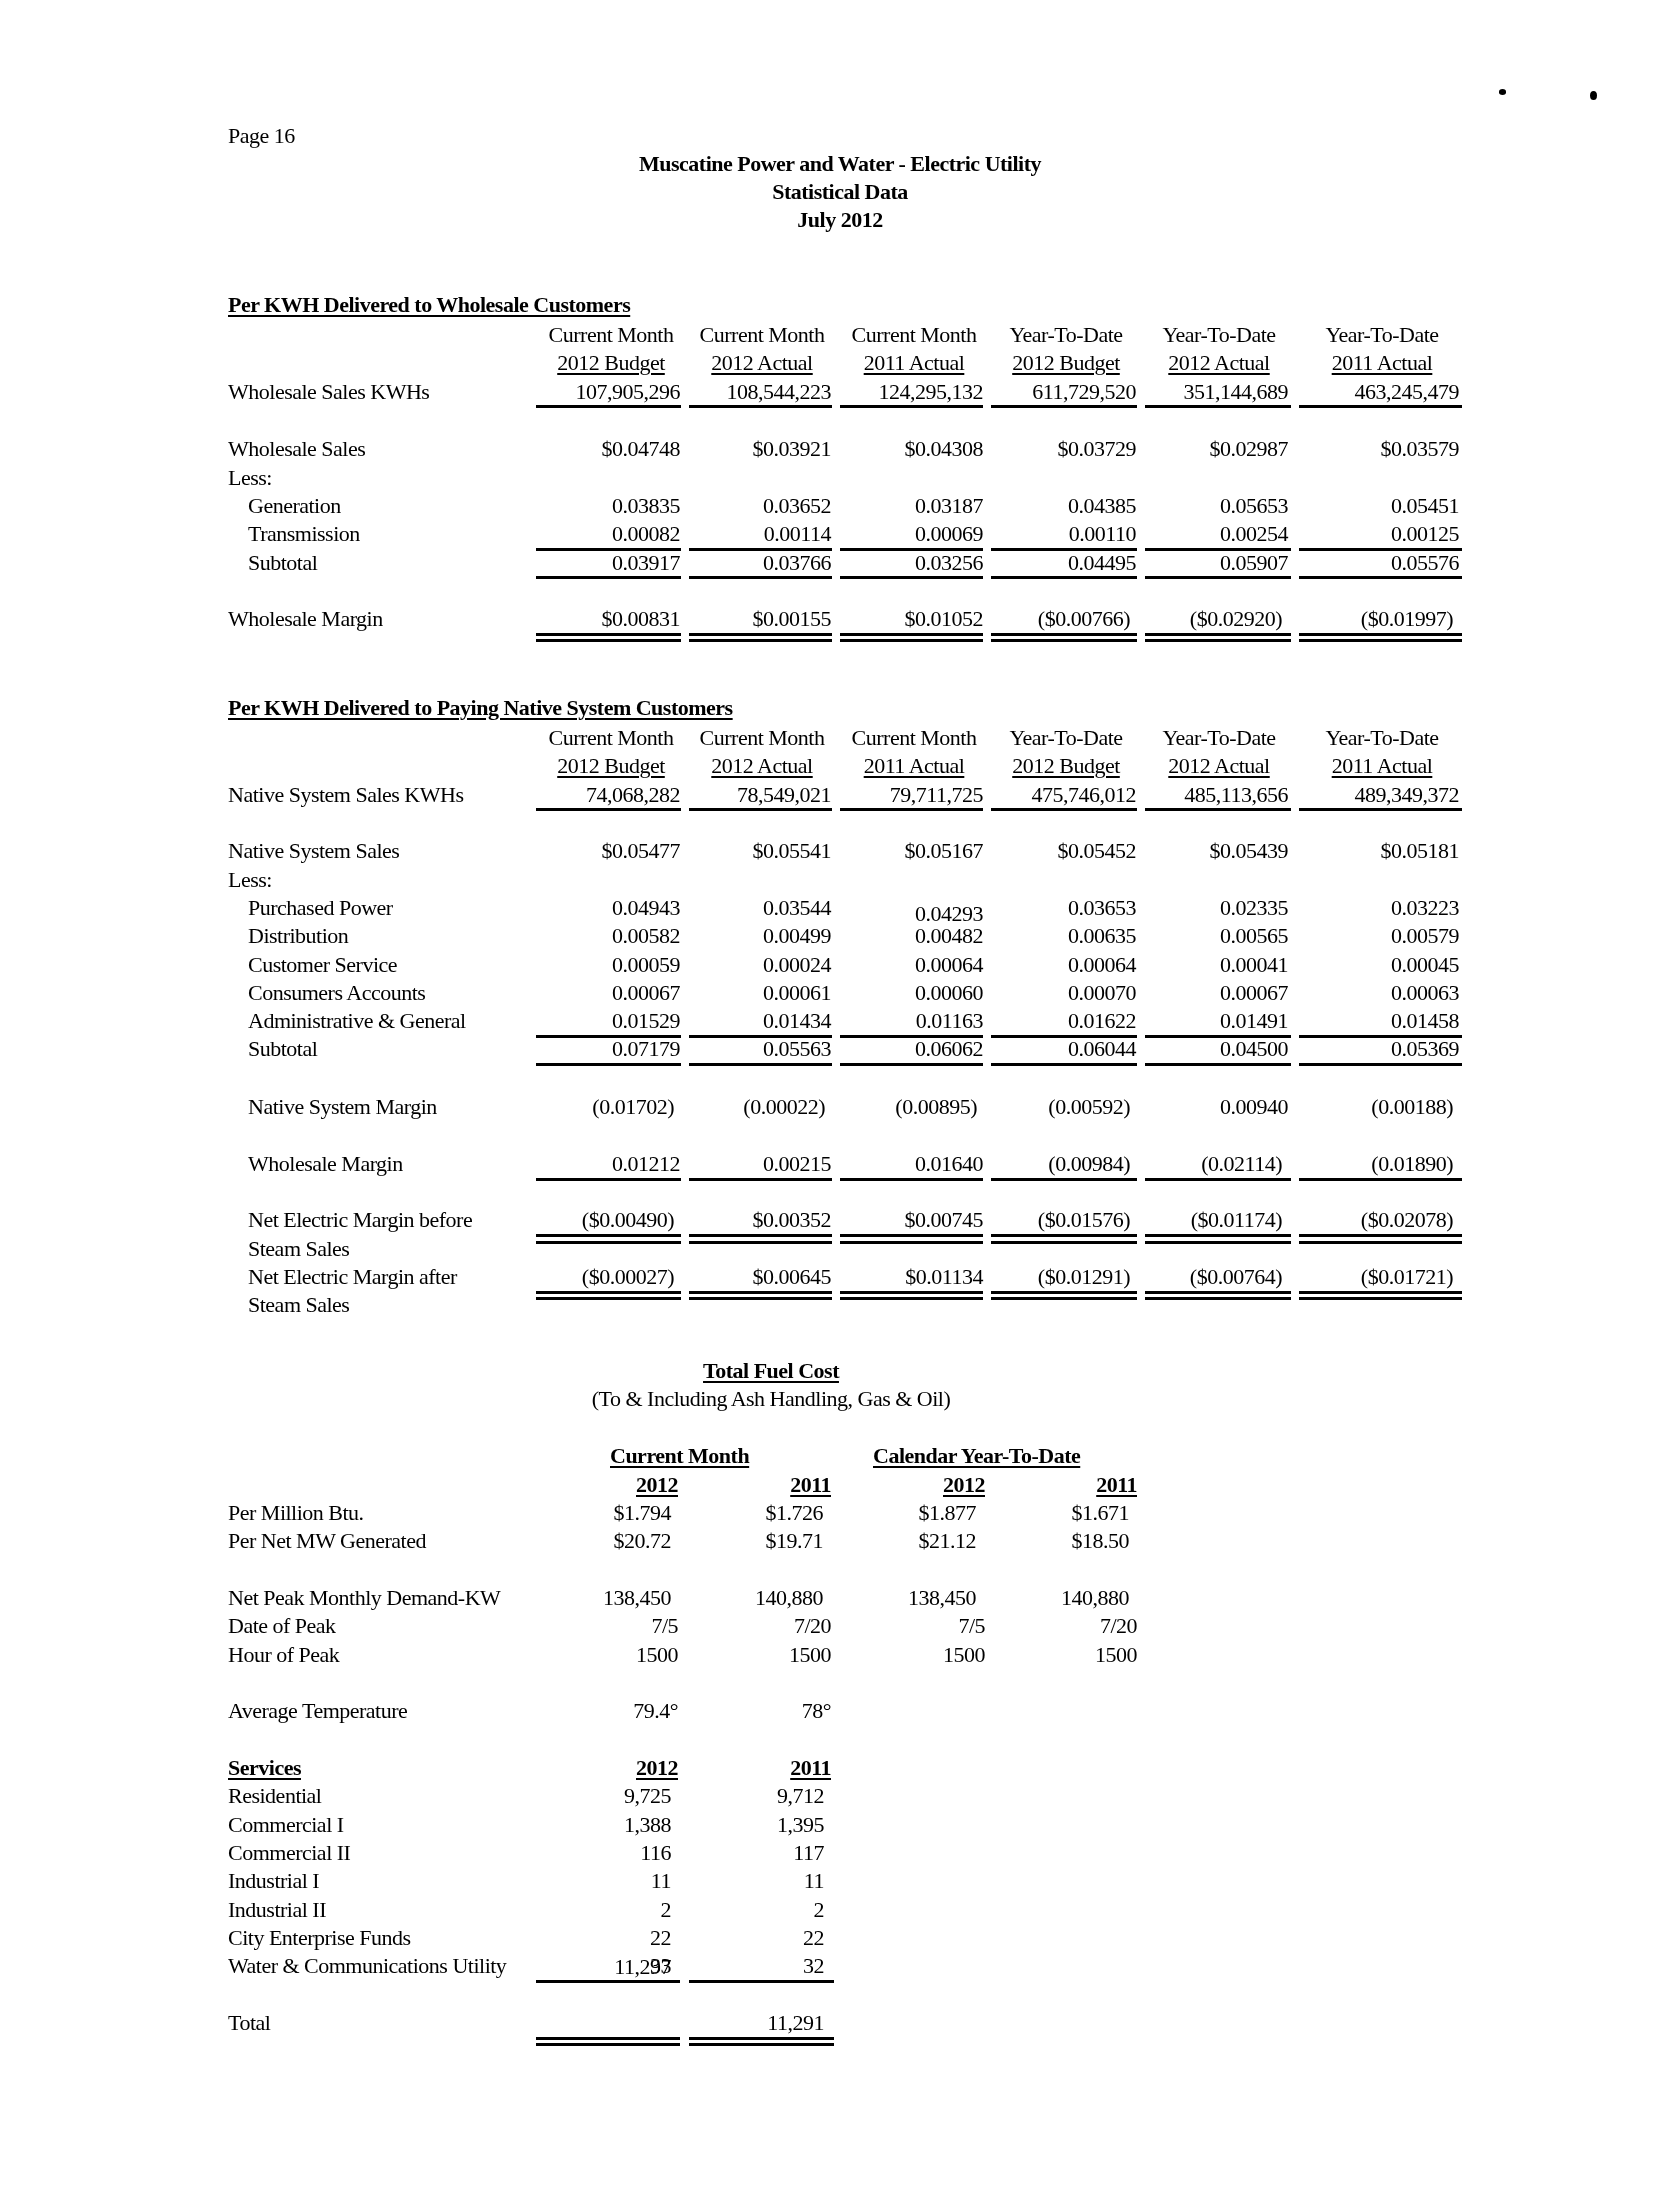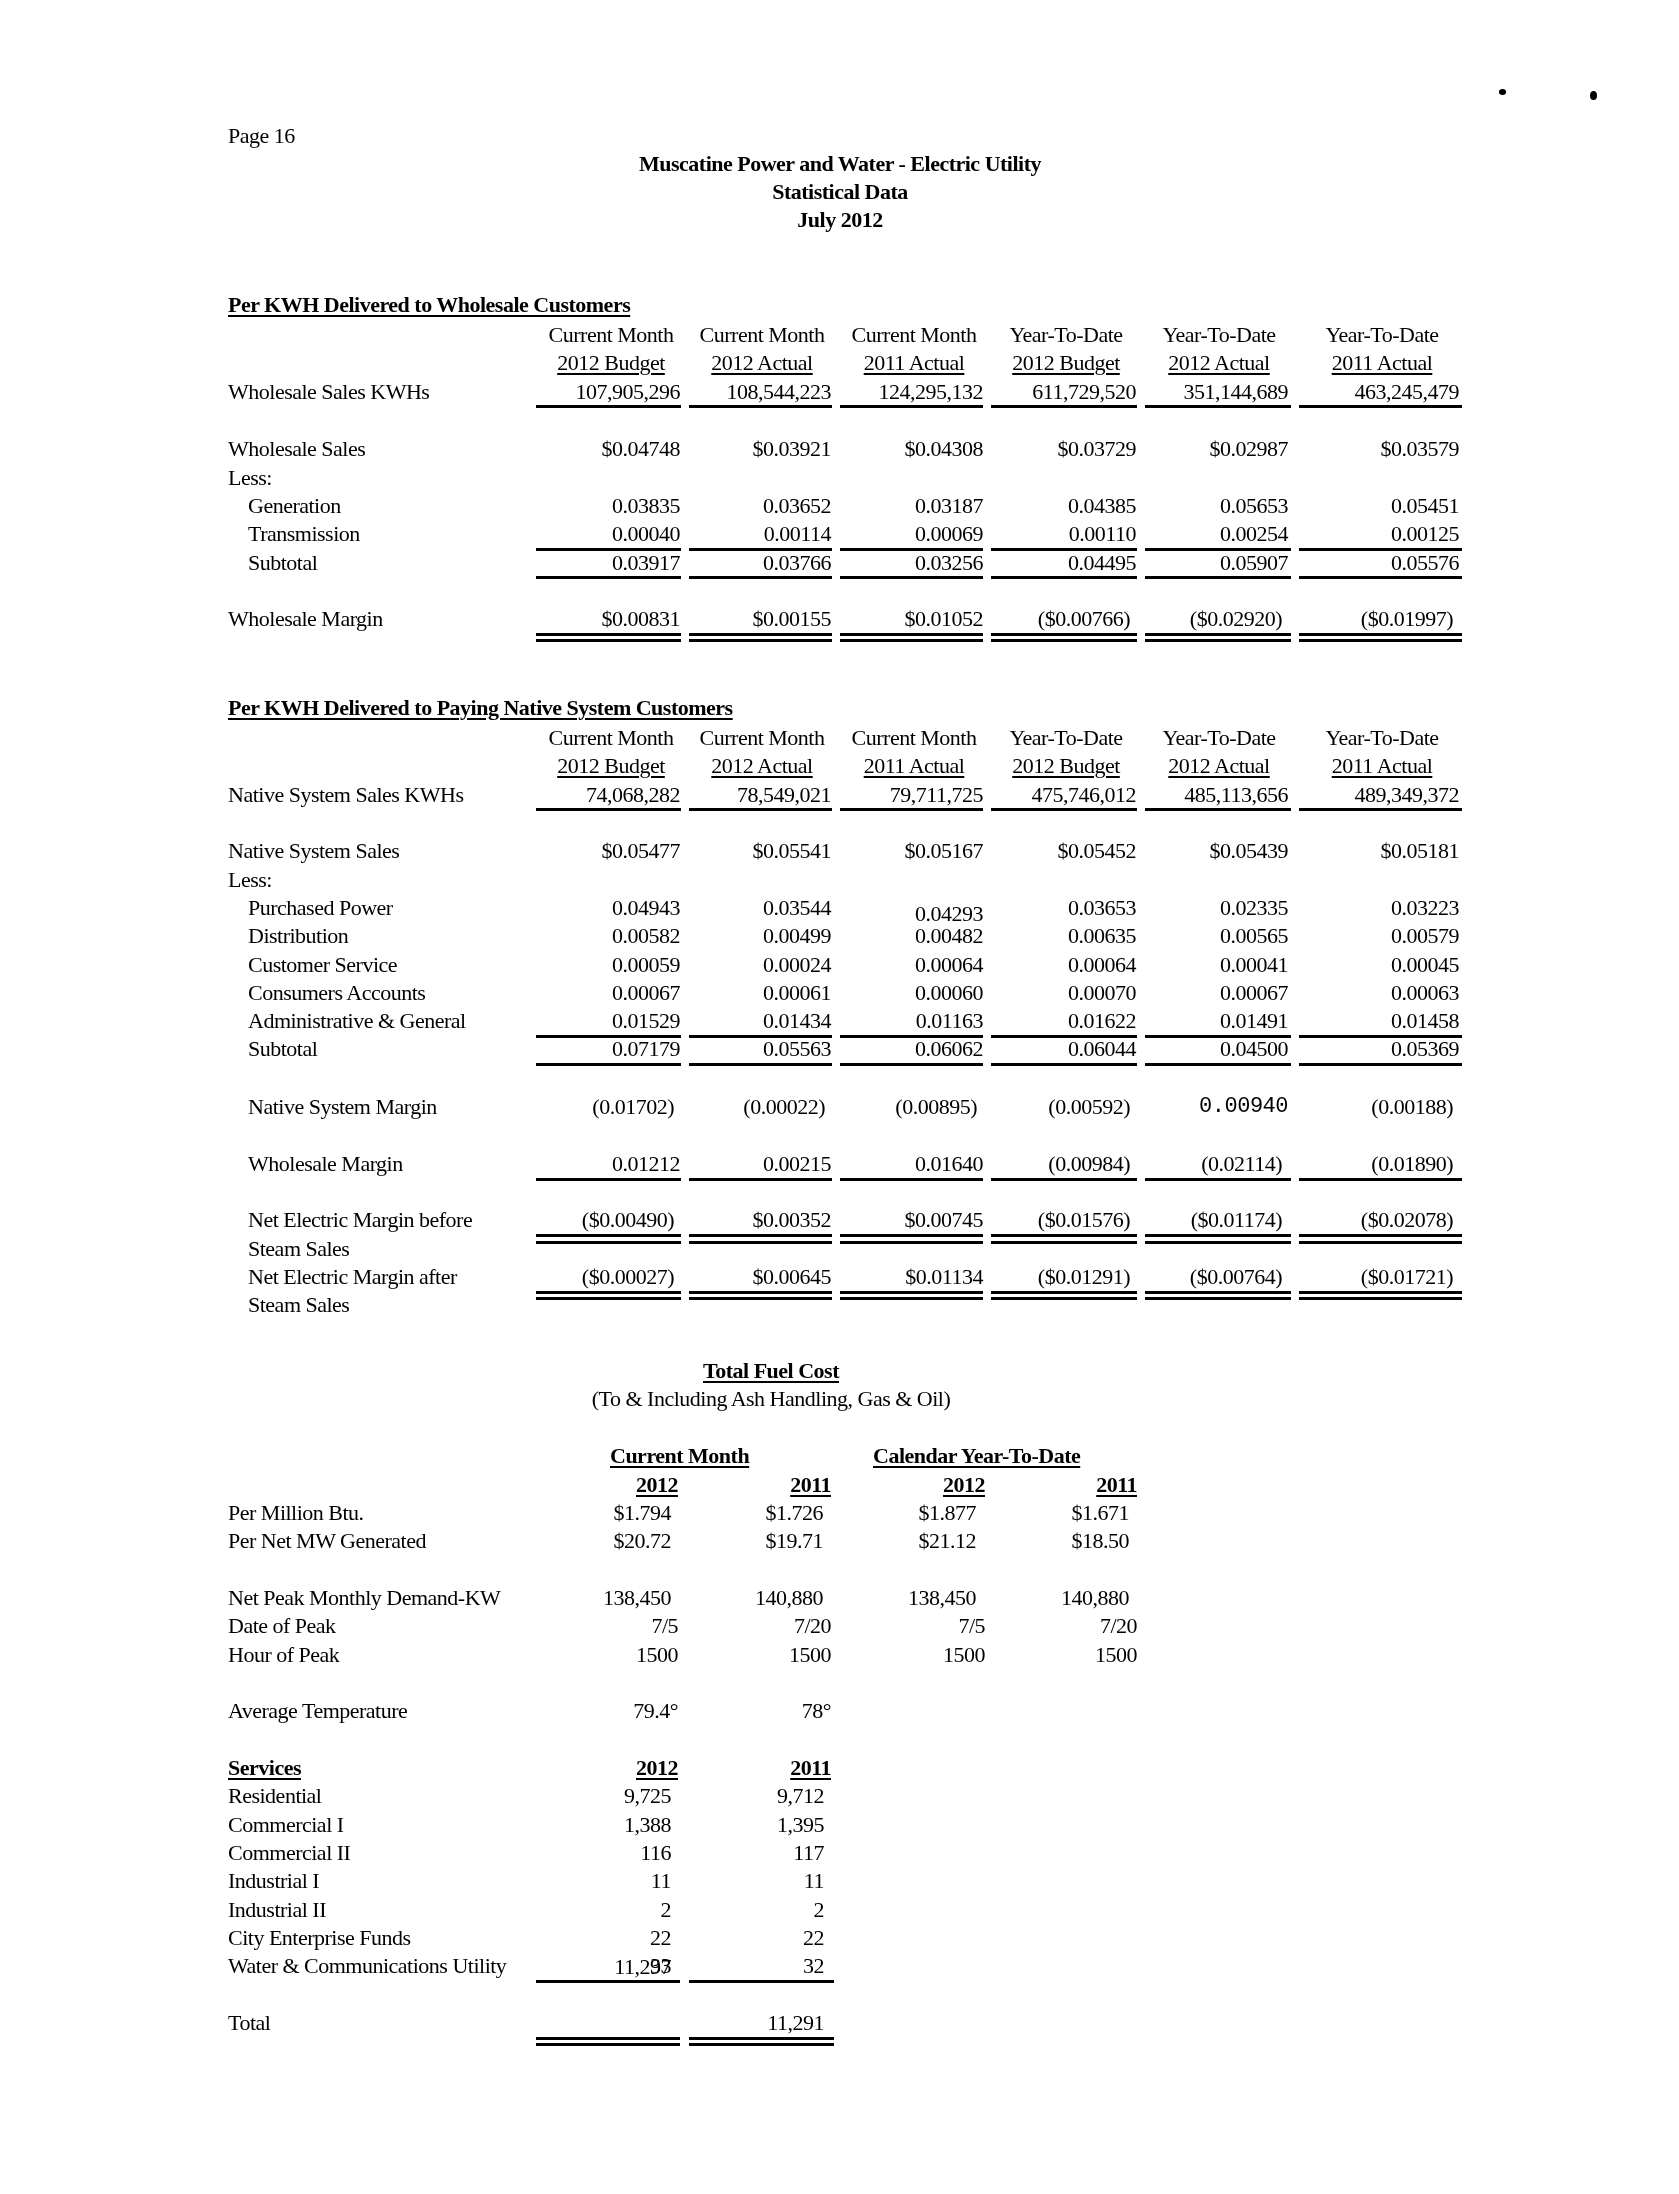--- a/index.html
+++ b/index.html
@@ -64,21 +64,21 @@
     <div class="abs txt num" style="right:220px;top:438px;">$0.03579</div>
     <div class="abs txt" style="left:228px;top:467px;">Less:</div>
     <div class="abs txt" style="left:248px;top:495px;">Generation</div>
     <div class="abs txt num" style="right:999px;top:495px;">0.03835</div>
     <div class="abs txt num" style="right:848px;top:495px;">0.03652</div>
     <div class="abs txt num" style="right:696px;top:495px;">0.03187</div>
     <div class="abs txt num" style="right:543px;top:495px;">0.04385</div>
     <div class="abs txt num" style="right:391px;top:495px;">0.05653</div>
     <div class="abs txt num" style="right:220px;top:495px;">0.05451</div>
     <div class="abs txt" style="left:248px;top:523px;">Transmission</div>
-    <div class="abs txt num" style="right:999px;top:523px;">0.00040</div>
+    <div class="abs txt num" style="right:999px;top:523px;">0.00082</div>
     <div class="abs txt num" style="right:848px;top:523px;">0.00114</div>
     <div class="abs txt num" style="right:696px;top:523px;">0.00069</div>
     <div class="abs txt num" style="right:543px;top:523px;">0.00110</div>
     <div class="abs txt num" style="right:391px;top:523px;">0.00254</div>
     <div class="abs txt num" style="right:220px;top:523px;">0.00125</div>
     <div class="rule" style="left:536px;top:548px;width:145px;"></div>
     <div class="rule" style="left:689px;top:548px;width:143px;"></div>
     <div class="rule" style="left:840px;top:548px;width:143px;"></div>
     <div class="rule" style="left:991px;top:548px;width:146px;"></div>
     <div class="rule" style="left:1145px;top:548px;width:146px;"></div>
@@ -206,21 +206,21 @@
     <div class="rule" style="left:689px;top:1063px;width:143px;"></div>
     <div class="rule" style="left:840px;top:1063px;width:143px;"></div>
     <div class="rule" style="left:991px;top:1063px;width:146px;"></div>
     <div class="rule" style="left:1145px;top:1063px;width:146px;"></div>
     <div class="rule" style="left:1299px;top:1063px;width:163px;"></div>
     <div class="abs txt" style="left:248px;top:1096px;">Native System Margin</div>
     <div class="abs txt num" style="right:1005px;top:1096px;">(0.01702)</div>
     <div class="abs txt num" style="right:854px;top:1096px;">(0.00022)</div>
     <div class="abs txt num" style="right:702px;top:1096px;">(0.00895)</div>
     <div class="abs txt num" style="right:549px;top:1096px;">(0.00592)</div>
-    <div class="abs txt num" style="right:391px;top:1096px;font-family:Liberation Mono, monospace;">0.00940</div>
+    <div class="abs txt num" style="right:391px;top:1096px;">0.00940</div>
     <div class="abs txt num" style="right:226px;top:1096px;">(0.00188)</div>
     <div class="abs txt" style="left:248px;top:1153px;">Wholesale Margin</div>
     <div class="abs txt num" style="right:999px;top:1153px;">0.01212</div>
     <div class="abs txt num" style="right:848px;top:1153px;">0.00215</div>
     <div class="abs txt num" style="right:696px;top:1153px;">0.01640</div>
     <div class="abs txt num" style="right:549px;top:1153px;">(0.00984)</div>
     <div class="abs txt num" style="right:397px;top:1153px;">(0.02114)</div>
     <div class="abs txt num" style="right:226px;top:1153px;">(0.01890)</div>
     <div class="rule" style="left:536px;top:1178px;width:145px;"></div>
     <div class="rule" style="left:689px;top:1178px;width:143px;"></div>

